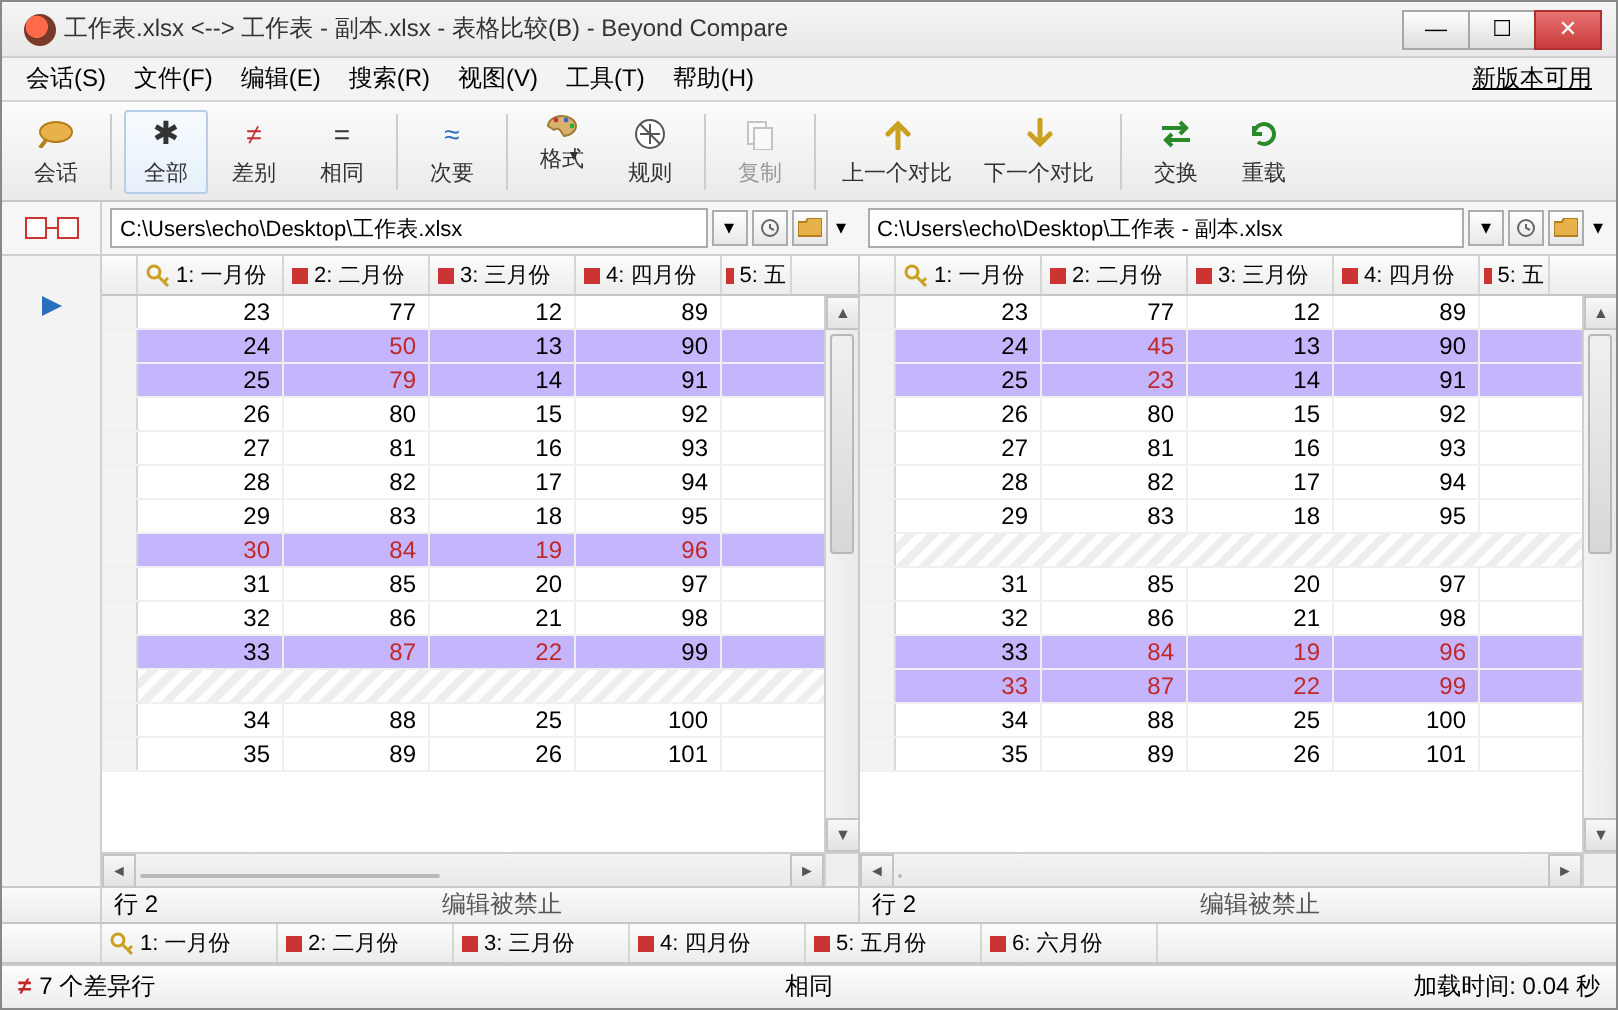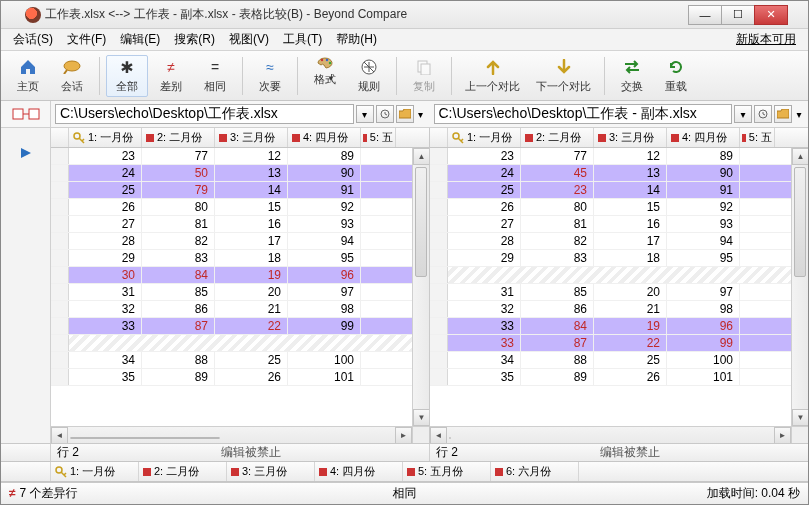--- a/index.html
+++ b/index.html
@@ -14,21 +14,21 @@
     display: flex;
     flex-direction: column;
     border: 1px solid #888;
   }
   
   .titlebar {
     height: 28px;
     background: linear-gradient(#f5f5f5,#e8e8e8);
     border-bottom: 1px solid #cfcfcf;
     display:flex; align-items:center;
-    padding: 0 20px;
+    padding: 0 7px;
   }
   .titlebar .app-icon {
     width:16px;height:16px;margin:0 4px;
     background: radial-gradient(circle at 40% 40%, #ff6b4a 0 40%, #7a3a2a 42% 100%);
     border-radius:50%;
   }
   .titlebar .title { flex:1; color:#333; }
   .win-btns { display:flex; gap:0; }
   .win-btn {
     width:34px;height:20px;
@@ -87,21 +87,21 @@
     width:50px; display:flex; align-items:center; justify-content:center;
     border-right:1px solid #d0d0d0;
   }
   .path-cell {
     flex:1;
     display:flex; align-items:center; gap:2px;
     padding:3px 4px;
   }
   .path-input {
     flex:1; height:20px; border:1px solid #acacac; background:#fff;
-    padding:0 4px; font-size:14px; outline:none;
+    padding:0 4px; font-size:11px; outline:none;
   }
   .mini-btn {
     width:18px;height:18px; border:1px solid #acacac;
     background:linear-gradient(#fefefe,#e8e8e8);
     display:flex;align-items:center;justify-content:center;
     font-size:10px;
   }
   
   .main {
     flex:1; display:flex; overflow:hidden;
@@ -211,28 +211,20 @@
   <div class="menu-item">视图(V)</div>
   <div class="menu-item">工具(T)</div>
   <div class="menu-item">帮助(H)</div>
   <div class="spacer"></div>
   <div class="menu-item newver">新版本可用</div>
 </div>
 
 <div class="toolbar">
   <div class="tbtn">
     <span class="ico">
-        <svg width="18" height="18">
-          <path d="M2 9 L9 2 L16 9 L16 16 L11 16 L11 11 L7 11 L7 16 L2 16 Z" fill="#3b77c6"></path>
-        </svg>
-      </span>
-    <span>主页</span>
-  </div>
-  <div class="tbtn">
-    <span class="ico">
         <svg width="18" height="14">
           <ellipse cx="9" cy="6" rx="8" ry="5" fill="#e8b24a" stroke="#b47f1e"></ellipse>
           <path d="M4 10 L1 14" stroke="#b47f1e" stroke-width="2"></path>
         </svg>
       </span>
     <span>会话</span>
   </div>
   <div class="tsep"></div>
   <div class="tbtn active">
     <span class="ico" style="font-size:16px;color:#333;">✱</span>

